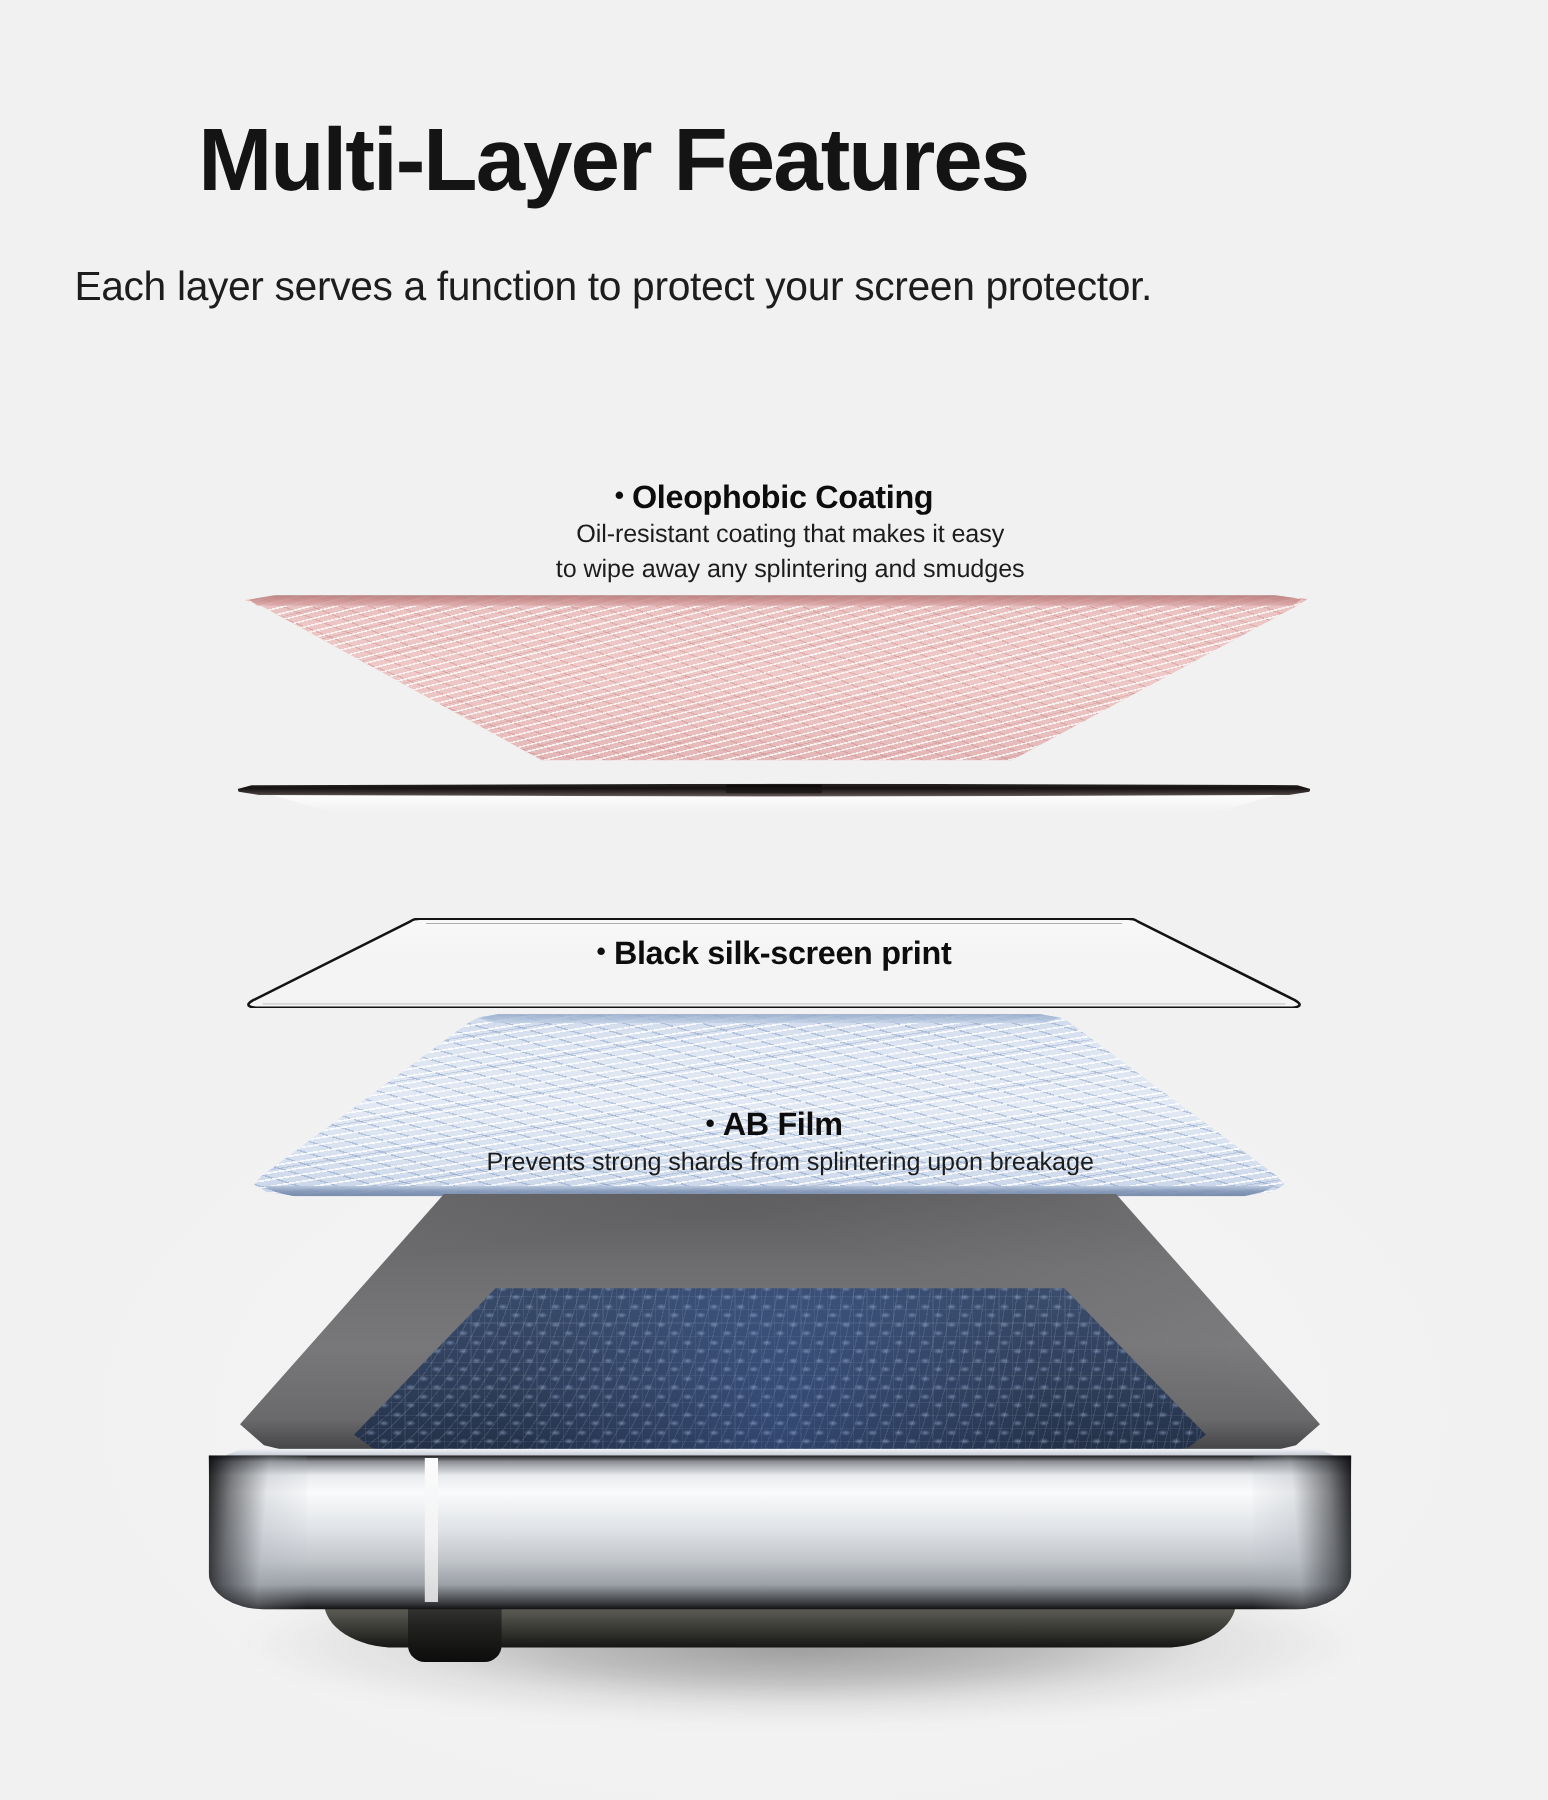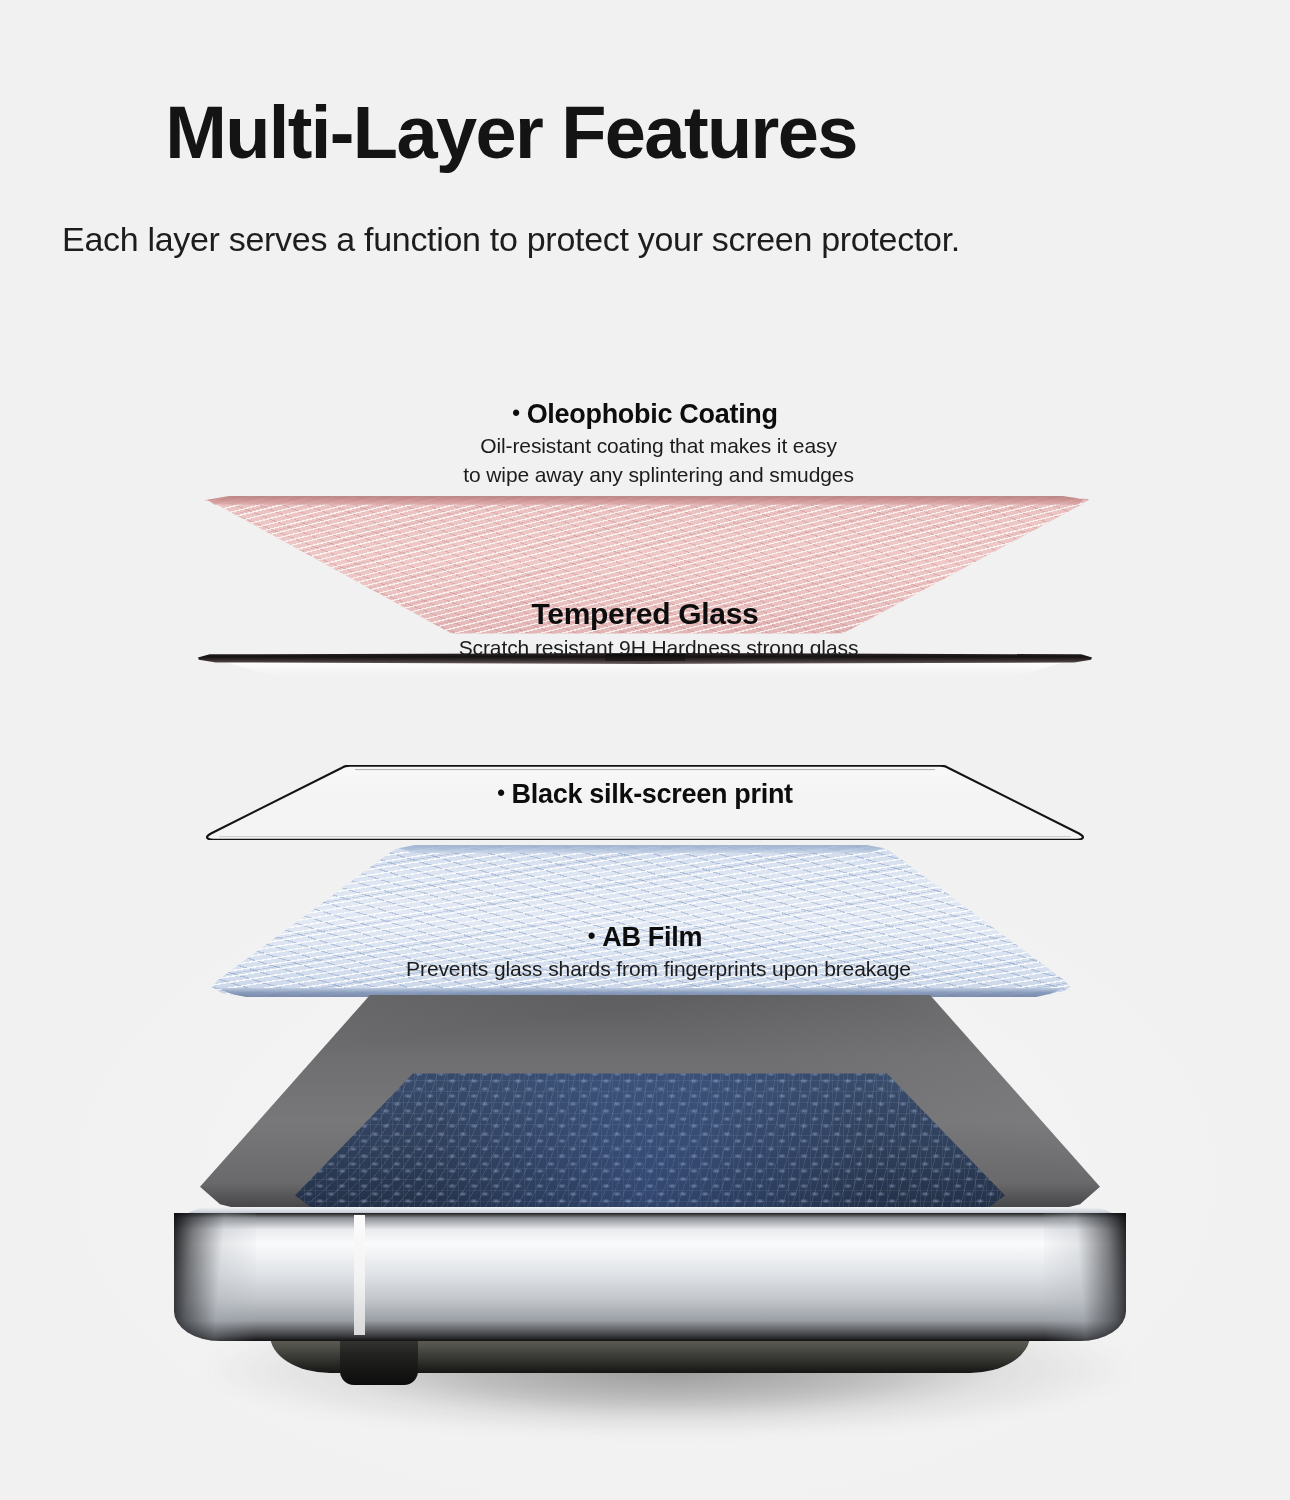--- a/index.html
+++ b/index.html
@@ -500,24 +500,20 @@
     <p class="layer-desc no-select">Oil-resistant coating that makes it easy</p>
     <p class="layer-desc no-select">to wipe away any splintering and smudges</p>
   </div>
 
   <div class="tempered-wrap">
     <div class="tempered-glow"></div>
     <div class="tempered-edge"></div>
     <div class="tempered-notch"></div>
   </div>
 
-  <div class="label-block label-tempered">
-    <p class="layer-title title-big no-select">Tempered Glass</p>
-    <p class="layer-desc no-select">Scratch resistant 9H Hardness strong glass</p>
-  </div>
 
   <div class="silk-wrap">
     <div class="silk-sheet"></div>
     <div class="silk-outline">
       <svg width="880" height="75" viewBox="0 0 880 75" fill="none" xmlns="http://www.w3.org/2000/svg">
         <path d="M137 2.8 C139 1.2 141 0.6 145 0.6 L735 0.6 C739 0.6 741 1.2 743 2.8 L874 68.5 C878 70.8 879 72.2 877 73.6 C875.6 74.6 873 74.8 869 74.8 L11 74.8 C7 74.8 4.4 74.6 3 73.6 C1 72.2 2 70.8 6 68.5 Z" stroke="#131313" stroke-width="2.1" fill="none" stroke-linejoin="round"></path>
         <path d="M150 4.6 L730 4.6" stroke="#9b9b9b" stroke-width="1" fill="none" opacity="0.8"></path>
         <path d="M14 71.6 L866 71.6" stroke="#b9b9b9" stroke-width="1" fill="none" opacity="0.7"></path>
       </svg>
     </div>
@@ -532,21 +528,21 @@
   <div class="abfilm-wrap">
     <div class="abfilm-shape"></div>
     <div class="abfilm-topedge"></div>
     <div class="abfilm-botedge"></div>
   </div>
 
   <div class="label-block label-abfilm">
     <p class="layer-title no-select">
       <span class="bullet">•</span><span>AB Film</span>
     </p>
-    <p class="layer-desc no-select">Prevents glass shards from fingerprints upon breakage</p>
+    <p class="layer-desc no-select">Prevents strong shards from splintering upon breakage</p>
   </div>
 
   <div class="phone-wrap">
     <div class="phone-shadow"></div>
     <div class="phone-base"></div>
     <div class="phone-button"></div>
     <div class="phone-screen"></div>
     <div class="phone-wallpaper"></div>
     <div class="phone-wallpaper-dots"></div>
     <div class="phone-screen-gloss"></div>

